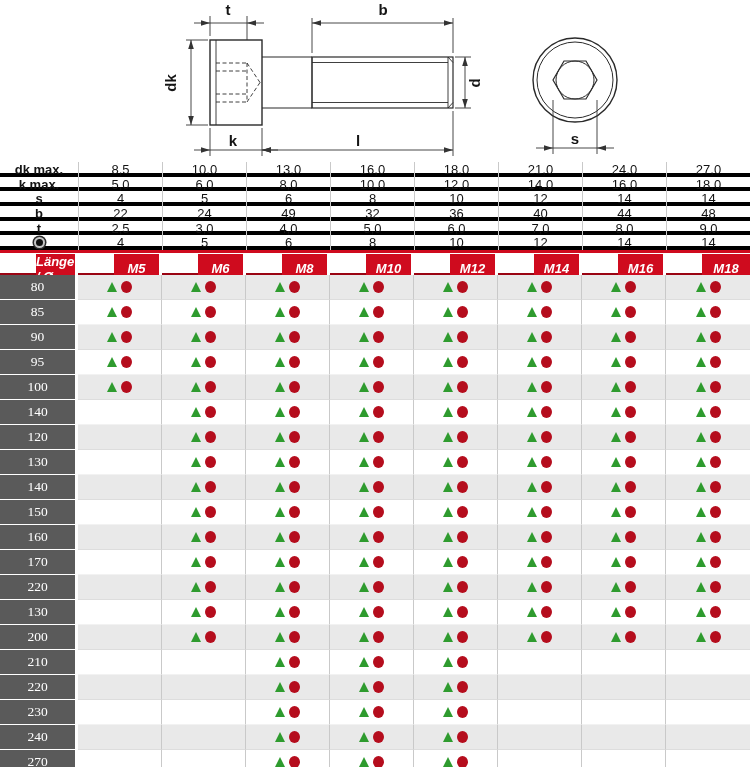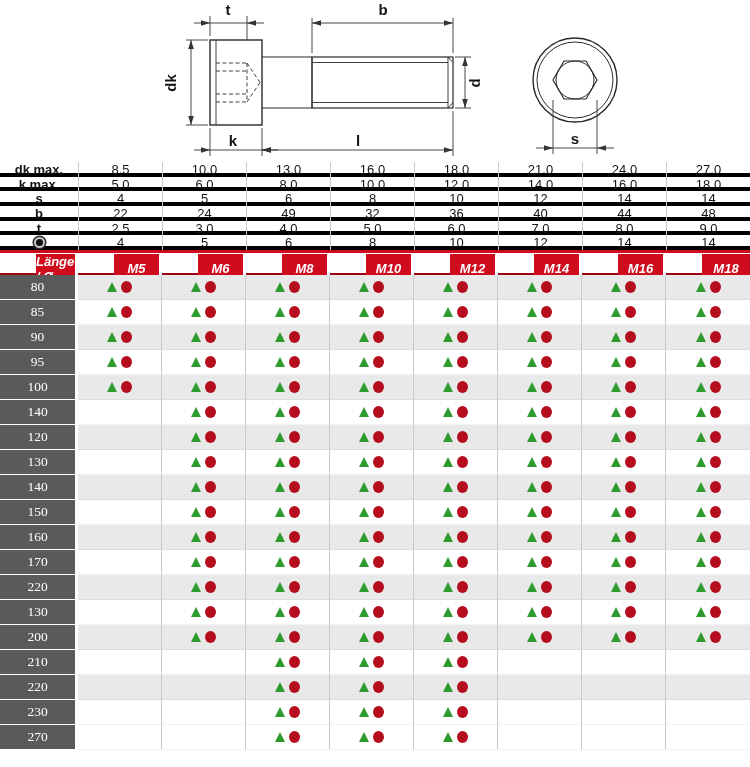--- a/index.html
+++ b/index.html
@@ -781,20 +781,40 @@
           <div class="dot"></div>
         </div>
         <div class="tcell">
           <div class="tri"></div>
           <div class="dot"></div>
         </div>
         <div class="tcell"></div>
         <div class="tcell"></div>
         <div class="tcell"></div>
       </div>
+      <div class="grid-row trow even">
+        <div class="rlabel">240</div>
+        <div class="tcell"></div>
+        <div class="tcell"></div>
+        <div class="tcell">
+          <div class="tri"></div>
+          <div class="dot"></div>
+        </div>
+        <div class="tcell">
+          <div class="tri"></div>
+          <div class="dot"></div>
+        </div>
+        <div class="tcell">
+          <div class="tri"></div>
+          <div class="dot"></div>
+        </div>
+        <div class="tcell"></div>
+        <div class="tcell"></div>
+        <div class="tcell"></div>
+      </div>
       <div class="grid-row trow odd">
         <div class="rlabel">270</div>
         <div class="tcell"></div>
         <div class="tcell"></div>
         <div class="tcell">
           <div class="tri"></div>
           <div class="dot"></div>
         </div>
         <div class="tcell">
           <div class="tri"></div>

